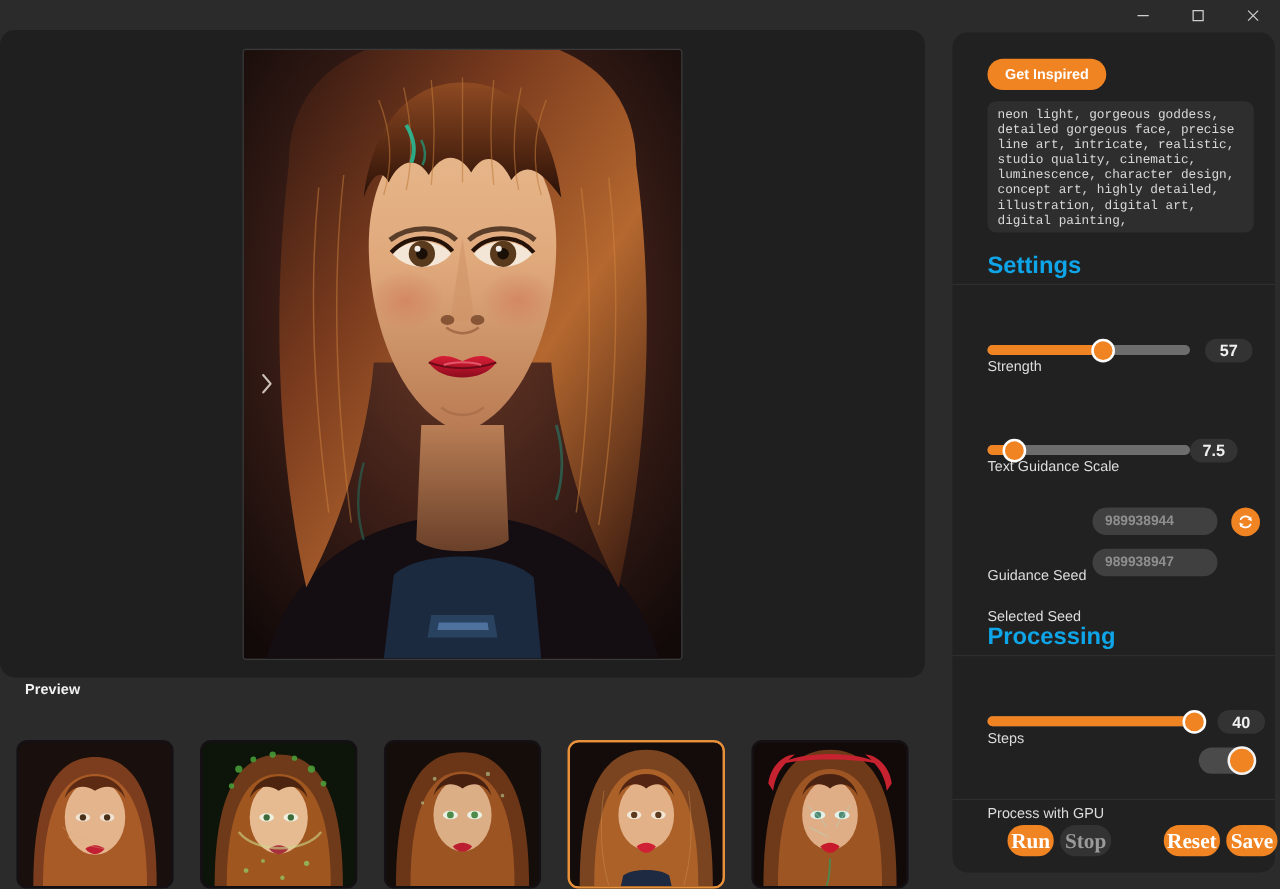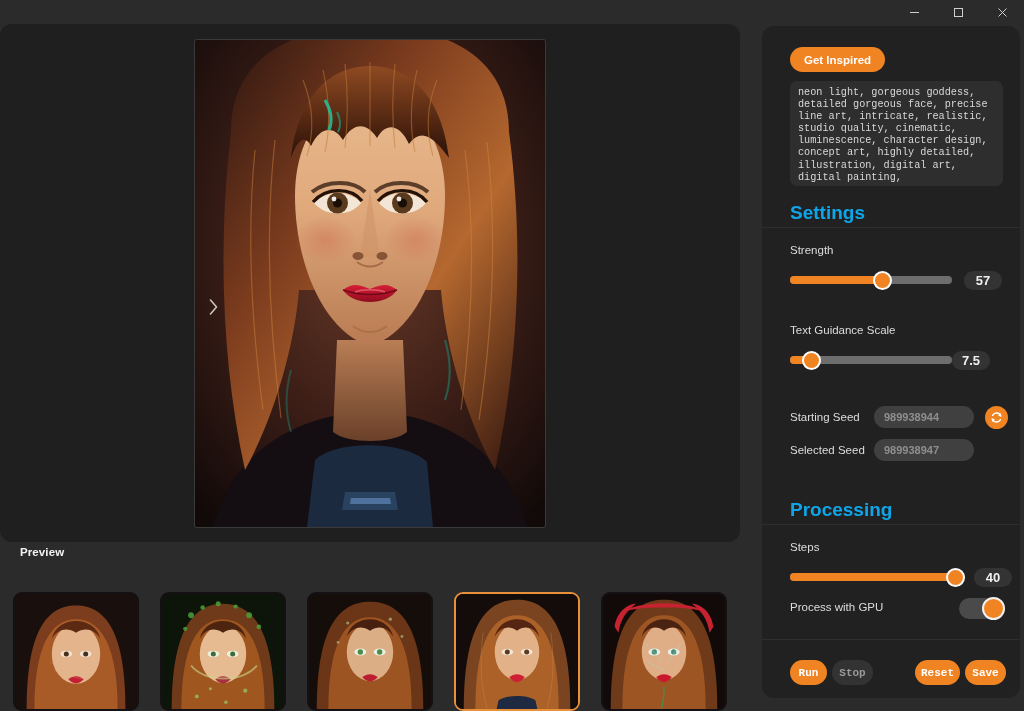--- a/index.html
+++ b/index.html
@@ -93,21 +93,21 @@
   .section-title {
     position: absolute; left: 28px;
     font-size: 19px; font-weight: bold; color: #0ea5e9; text-align: right;
   }
   .divider {
     position: absolute; left: 0; width: 258px; height: 1px; background: #2e2e2e;
   }
 
   .ctl-label {
     position: absolute; left: 28px;
-    font-size: 11.5px; color: #dcdcdc;
+    font-size: 11.5px; color: #dcdcdc; margin-top: 44px;
   }
 
   
   .slider { position: absolute; left: 790px; }
   .s-track {
     position: absolute; height: 8px; border-radius: 4px; background: #6d6d6d; width: 162px;
   }
   .s-fill { position: absolute; height: 8px; border-radius: 4px; background: #f08322; }
   .s-thumb {
     position: absolute; width: 19px; height: 19px; border-radius: 50%;
@@ -142,24 +142,25 @@
   }
   .toggle .knob {
     position: absolute; top: -1.5px; right: -2px;
     width: 23px; height: 23px; border-radius: 50%;
     background: #f08322; border: 2px solid #f2f2f2;
   }
 
   
   .abtn {
     position: absolute; height: 25px; border-radius: 13px; border: none;
-    font-family: Liberation Mono, monospace;
-    font-size: 11px; font-weight: bold; cursor: pointer;
+    font-family: Liberation Serif, serif;
+    font-size: 17px; font-weight: bold; cursor: pointer;
     display: flex; align-items: center; justify-content: center;
     color: #ffffff;
+    margin-left: 16px;
   }
   .abtn.primary { background: #f08322; }
   .abtn.muted  { background: #333333; color: #9a9a9a; }
 </style>
 </head>
 <body>
 
 <div class="app">
 
   <div class="titlebar">
@@ -439,21 +440,21 @@
 
       <textarea class="prompt-box" style="">neon light, gorgeous goddess, detailed gorgeous face, precise line art, intricate, realistic, studio quality, cinematic, luminescence, character design, concept art, highly detailed, illustration, digital art, digital painting,</textarea>
 
       <div class="section-title" style="top:176px;">Settings</div>
       <div class="divider" style="top:201px;"></div>
 
       <div class="ctl-label" style="top:218px;">Strength</div>
 
       <div class="ctl-label" style="top:298px;">Text Guidance Scale</div>
 
-      <div class="ctl-label" style="top:385px;">Starting Seed</div>
+      <div class="ctl-label" style="top:385px;">Guidance Seed</div>
       <input class="seed-input" style="left: 112px; top: 380px; width: 100px;" readonly="" placeholder="989938944">
       <button class="refresh-btn" style="left:223px; top:380px;">
         <svg width="13" height="13" viewBox="0 0 16 16">
           <path d="M13.3 6.2A5.6 5.6 0 0 0 3.2 5.3" fill="none" stroke="currentColor" stroke-width="1.8" stroke-linecap="round"></path>
           <path d="M2.7 9.8a5.6 5.6 0 0 0 10.1.9" fill="none" stroke="currentColor" stroke-width="1.8" stroke-linecap="round"></path>
           <path d="M13.6 2.6l-.1 3.8-3.7-.3z" fill="currentColor"></path>
           <path d="M2.4 13.4l.1-3.8 3.7.3z" fill="currentColor"></path>
         </svg>
       </button>
 

